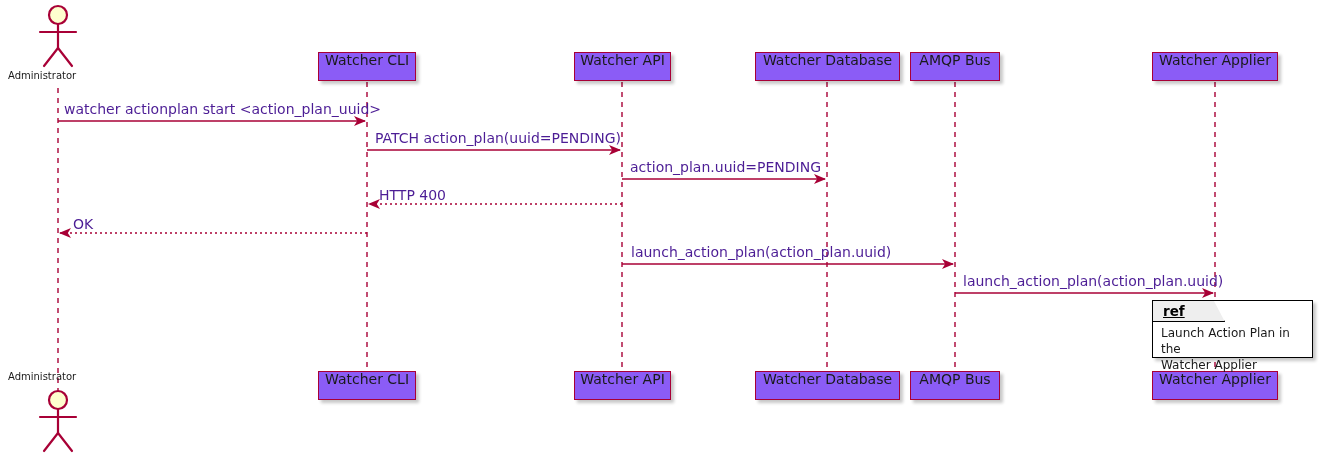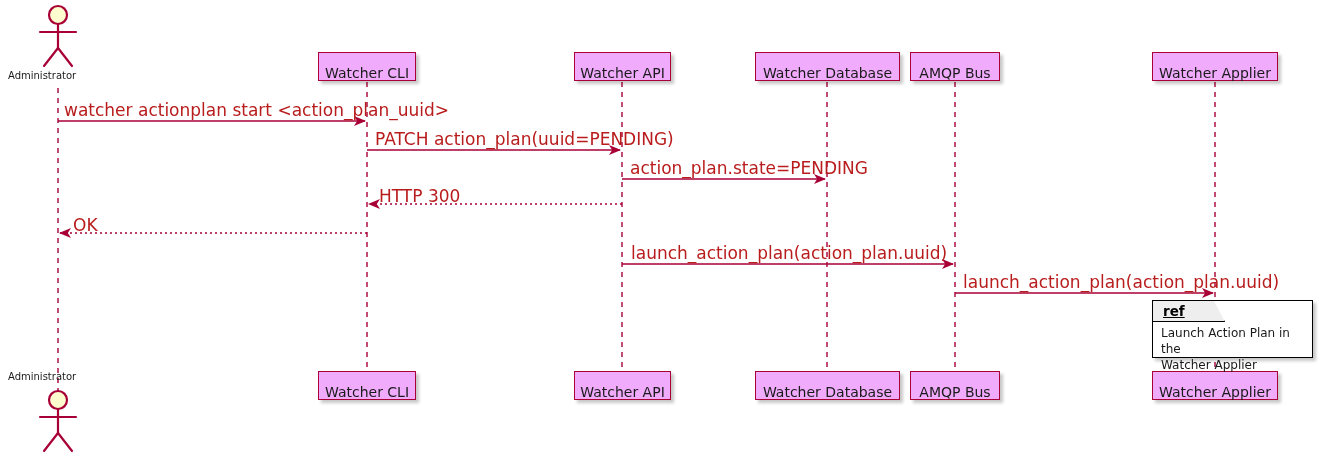--- a/index.html
+++ b/index.html
@@ -21,45 +21,45 @@
     position: absolute;
     left: 0;
     top: 0;
     width: 1330px;
     height: 456px;
   }
   
   .participant {
     position: absolute;
     box-sizing: border-box;
-    background: #f0abfc;
+    background: #8b5cf6;
     border: 1.5px solid #A80036;
     color: #1A1A1A;
     font-size: 14px;
     font-family: "DejaVu Sans", sans-serif;
     line-height: 1;
     display: flex;
-    align-items: flex-end;
+    align-items: flex-start;
     justify-content: center;
     white-space: nowrap;
     box-shadow: 3px 3px 3px rgba(0,0,0,0.22);
   }
   
   .actor-label {
     position: absolute;
     font-size: 10px;
     color: #1A1A1A;
     white-space: nowrap;
     font-family: "DejaVu Sans", sans-serif;
   }
   
   .msg-label {
     position: absolute;
-    font-size: 17px;
-    color: #b91c1c;
+    font-size: 14px;
+    color: #4c1d95;
     white-space: nowrap;
     font-family: "DejaVu Sans", sans-serif;
     line-height: 1;
   }
   
   .ref-box {
     position: absolute;
     box-sizing: border-box;
     background: #FFFFFF;
     border: 1.5px solid #000000;
@@ -172,22 +172,22 @@
   </div>
   <div class="participant" style="left:910px; top:371px; width:90px; height:29px;">
     <span>AMQP Bus</span>
   </div>
   <div class="participant" style="left:1152px; top:371px; width:126px; height:29px;">
     <span>Watcher Applier</span>
   </div>
 
   <div class="msg-label" style="left:64px; top:102px;">watcher actionplan start &lt;action_plan_uuid&gt;</div>
   <div class="msg-label" style="left:375px; top:131px;">PATCH action_plan(uuid=PENDING)</div>
-  <div class="msg-label" style="left:630px; top:160px;">action_plan.state=PENDING</div>
-  <div class="msg-label" style="left:379px; top:188px;">HTTP 300</div>
+  <div class="msg-label" style="left:630px; top:160px;">action_plan.uuid=PENDING</div>
+  <div class="msg-label" style="left:379px; top:188px;">HTTP 400</div>
   <div class="msg-label" style="left:73px; top:217px;">OK</div>
   <div class="msg-label" style="left:631px; top:245px;">launch_action_plan(action_plan.uuid)</div>
   <div class="msg-label" style="left:963px; top:274px;">launch_action_plan(action_plan.uuid)</div>
 
   <div class="ref-box" style="left:1152px; top:300px; width:161px; height:58px;">
     <div class="ref-tab" style="width:72px;">ref</div>
     <div class="ref-body">
       <div>Launch Action Plan in the</div>
       <div>Watcher Applier</div>
     </div>

